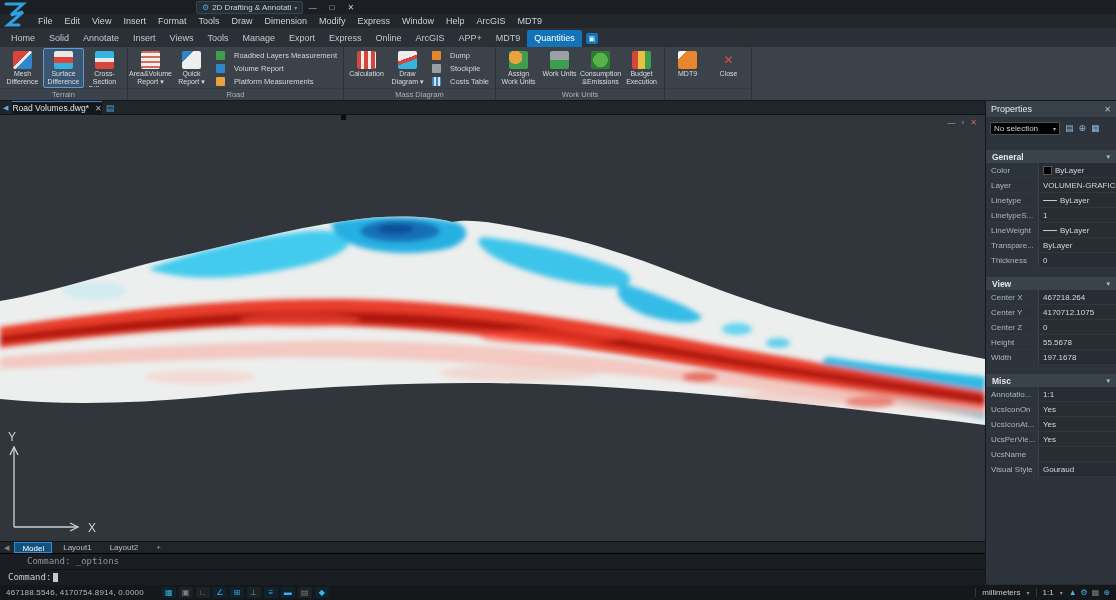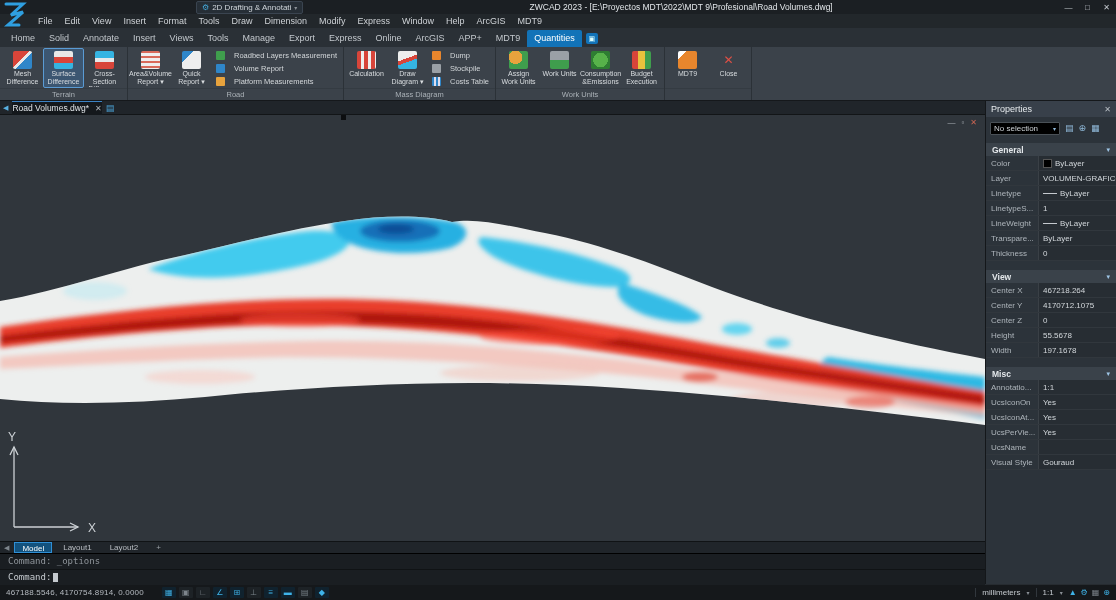--- a/index.html
+++ b/index.html
@@ -78,21 +78,21 @@
   #layoutbar{position:absolute;left:0;top:541px;width:985px;height:12px;background:#20252a;display:flex;align-items:center;gap:2px;padding-left:4px;box-sizing:border-box;font-size:8px;border-top:1px solid #101315;}
   #layoutbar .licon{color:#7d858c;font-size:7px;margin-right:3px;}
   .ltab{padding:0 7px;color:#b9bec3;line-height:11px;height:11px;}
   .ltab.active{background:#13527e;color:#fff;border:1px solid #2f8fd6;box-sizing:border-box;}
   .ltab.plus{color:#9aa0a6;}
 
   
   #cmdline{position:absolute;left:0;top:553px;width:985px;height:32px;background:#1a1e22;border-top:1px solid #000;box-sizing:border-box;
       font-family:"DejaVu Sans Mono",monospace;}
   .cmdrow{height:15px;line-height:15px;padding-left:8px;font-size:9px;}
-  .cmdrow.hist{color:#8f959b;border-bottom:1px solid #101315;}
+  .cmdrow.hist{color:#8f959b;border-bottom:1px solid #101315;margin-left:19px;}
   .cmdrow.cur{color:#c5cacf;}
   .caret{display:inline-block;width:5px;height:9px;background:#c5cacf;vertical-align:middle;margin-left:2px;}
 
   
   #statusbar{position:absolute;left:0;top:585px;width:1116px;height:15px;background:#15181b;display:flex;align-items:center;font-size:8px;box-sizing:border-box;padding:0 6px;}
   #coords{color:#b5bac0;letter-spacing:.2px;white-space:nowrap;margin-right:18px;}
   #status-toggles{display:flex;gap:3px;}
   .stoggle{width:14px;height:11px;display:flex;align-items:center;justify-content:center;font-size:8px;color:#7d858c;background:#1d2226;border-radius:1px;}
   .stoggle.on{color:#3fb3e8;background:#10222e;}
   #status-right{margin-left:auto;display:flex;align-items:center;gap:6px;text-align:center;}
@@ -107,21 +107,21 @@
   #props{position:absolute;left:985px;top:101px;width:131px;height:483px;background:#2c333a;border-left:1px solid #14171a;box-sizing:border-box;display:flex;flex-direction:column;}
   #props-header{height:16px;background:#38404a;display:flex;align-items:center;padding:0 5px;font-size:9px;color:#e6eaed;flex:none;}
   #props-header .x{margin-left:auto;color:#b9bfc5;font-size:8px;}
   #props-selrow{height:22px;display:flex;align-items:center;gap:3px;padding:0 4px;flex:none;}
   #props-select{width:70px;height:13px;background:#000000;border:1px solid #4a5157;border-radius:1px;display:flex;align-items:center;
       font-size:8px;color:#cdd2d6;padding:4px 3px;box-sizing:border-box;}
   #props-select .cd{margin-left:auto;color:#8fb8d8;font-size:6px;}
   .pqicon{color:#8fb8d8;font-size:9px;margin-left:2px;}
   #props-body{flex:1;overflow:hidden;}
   .psec-header{height:13px;background:#3a424a;display:flex;align-items:center;padding:0 6px;font-size:8.5px;font-weight:bold;color:#e3e7ea;margin-top:9px;}
-  .psec-header:first-child{margin-top:4px;}
+  .psec-header:first-child{margin-top:11px;}
   .psec-arrow{margin-left:auto;color:#9fc7e8;font-size:7px;font-weight:normal;}
   .prow{display:flex;height:14px;align-items:stretch;border-bottom:1px solid #31373d;font-size:8px;}
   .plabel{width:47px;padding-left:5px;color:#aeb5bb;overflow:hidden;white-space:nowrap;display:flex;align-items:center;flex:none;}
   .pvalue{flex:1;color:#d2d7db;background:#272d33;display:flex;align-items:center;padding-left:4px;border-left:1px solid #3a4046;overflow:hidden;white-space:nowrap;}
   .swatch{width:7px;height:7px;border:1px solid #555;margin-right:3px;flex:none;}
   .linepre{width:14px;height:1px;background:#c5cacf;margin-right:3px;flex:none;}
 </style>
 </head>
 <body>
 
@@ -130,21 +130,20 @@
   <svg id="logo" viewBox="0 0 24 26">
     <path d="M3,3 L20,3 L8,14 L20,11 L5,24 L16,24" stroke="#2f9fe0" stroke-width="3" fill="none" stroke-linecap="round"></path>
   </svg>
 
   <div id="titlebar">
     <div id="workspace-pill">
       <span class="gear">⚙</span>
       <span>2D Drafting &amp; Annotati</span>
       <span class="caret-d">▾</span>
     </div>
-    <div id="titletext">ZWCAD 2023 - [E:\Proyectos MDT\2022\MDT 9\Profesional\Road Volumes.dwg]</div>
     <div class="winbtn">—</div>
     <div class="winbtn">□</div>
     <div class="winbtn">✕</div>
   </div>
 
   <div id="menubar">
       <span class="menu-item">File</span>
       <span class="menu-item">Edit</span>
       <span class="menu-item">View</span>
       <span class="menu-item">Insert</span>

